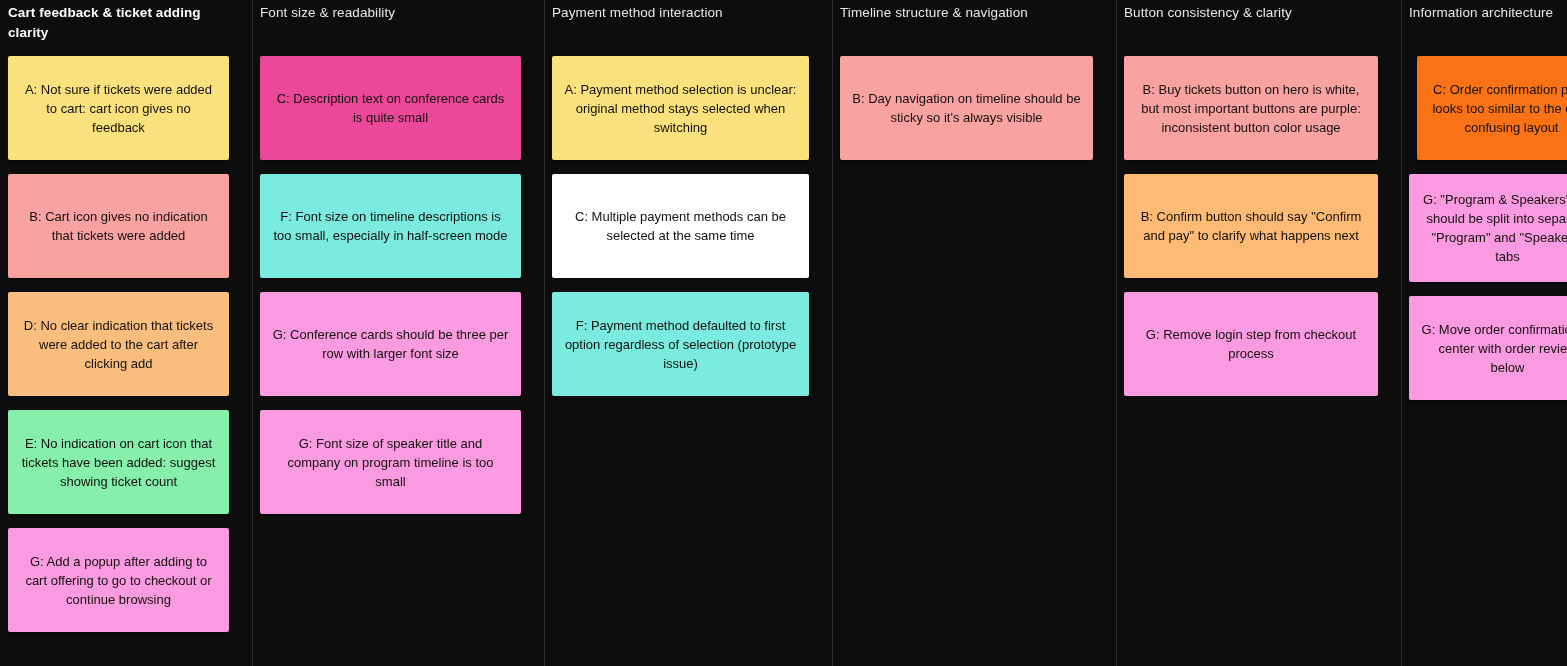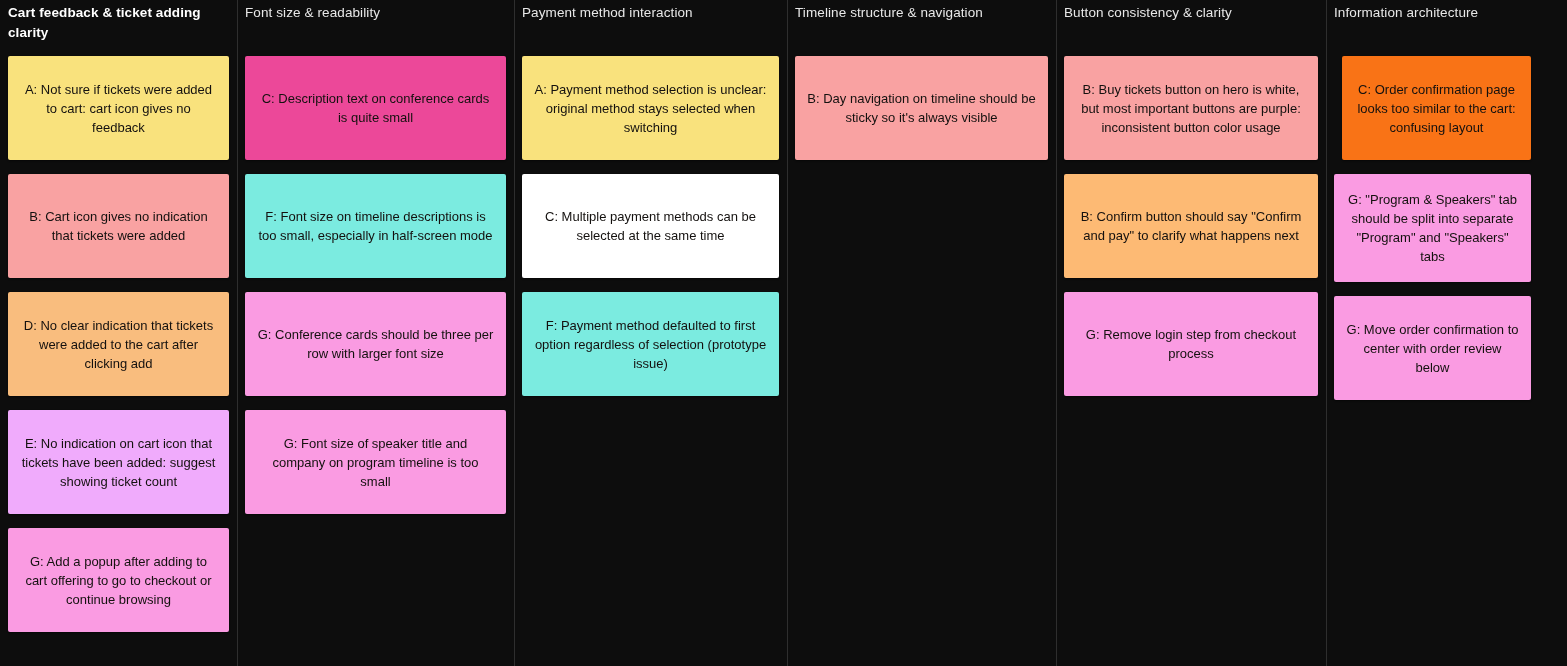--- a/index.html
+++ b/index.html
@@ -60,35 +60,35 @@
     color: #14110f;
     font-size: 13px;
     line-height: 19px;
     box-shadow: 0 1px 2px rgba(0,0,0,0.45);
   }
   .card span { display: block; width: 100%; }
 </style>
 </head>
 <body>
 
-<div id="board" style="background: rgb(13, 13, 13);">
+<div id="board" style="background: rgb(13, 13, 13); gap: 15px;">
     <div class="column" style="width: 237px;">
       <div class="col-inner">
         <div class="col-header bold">Cart feedback &amp; ticket adding clarity</div>
         <div class="cards">
           <div class="card" style="background: rgb(249, 226, 125); min-height: 104px;">
             <span>A: Not sure if tickets were added to cart: cart icon gives no feedback</span>
           </div>
           <div class="card" style="background: rgb(249, 162, 162); min-height: 104px;">
             <span>B: Cart icon gives no indication that tickets were added</span>
           </div>
           <div class="card" style="background: rgb(249, 189, 126); min-height: 104px;">
             <span>D: No clear indication that tickets were added to the cart after clicking add</span>
           </div>
-          <div class="card" style="background: #f0abfc; min-height: 104px;">
+          <div class="card" style="background: #86efac; min-height: 104px;">
             <span>E: No indication on cart icon that tickets have been added: suggest showing ticket count</span>
           </div>
           <div class="card" style="background: rgb(250, 155, 226); min-height: 104px;">
             <span>G: Add a popup after adding to cart offering to go to checkout or continue browsing</span>
           </div>
         </div>
       </div>
     </div>
     <div class="column" style="width: 277px;">
       <div class="col-inner">

